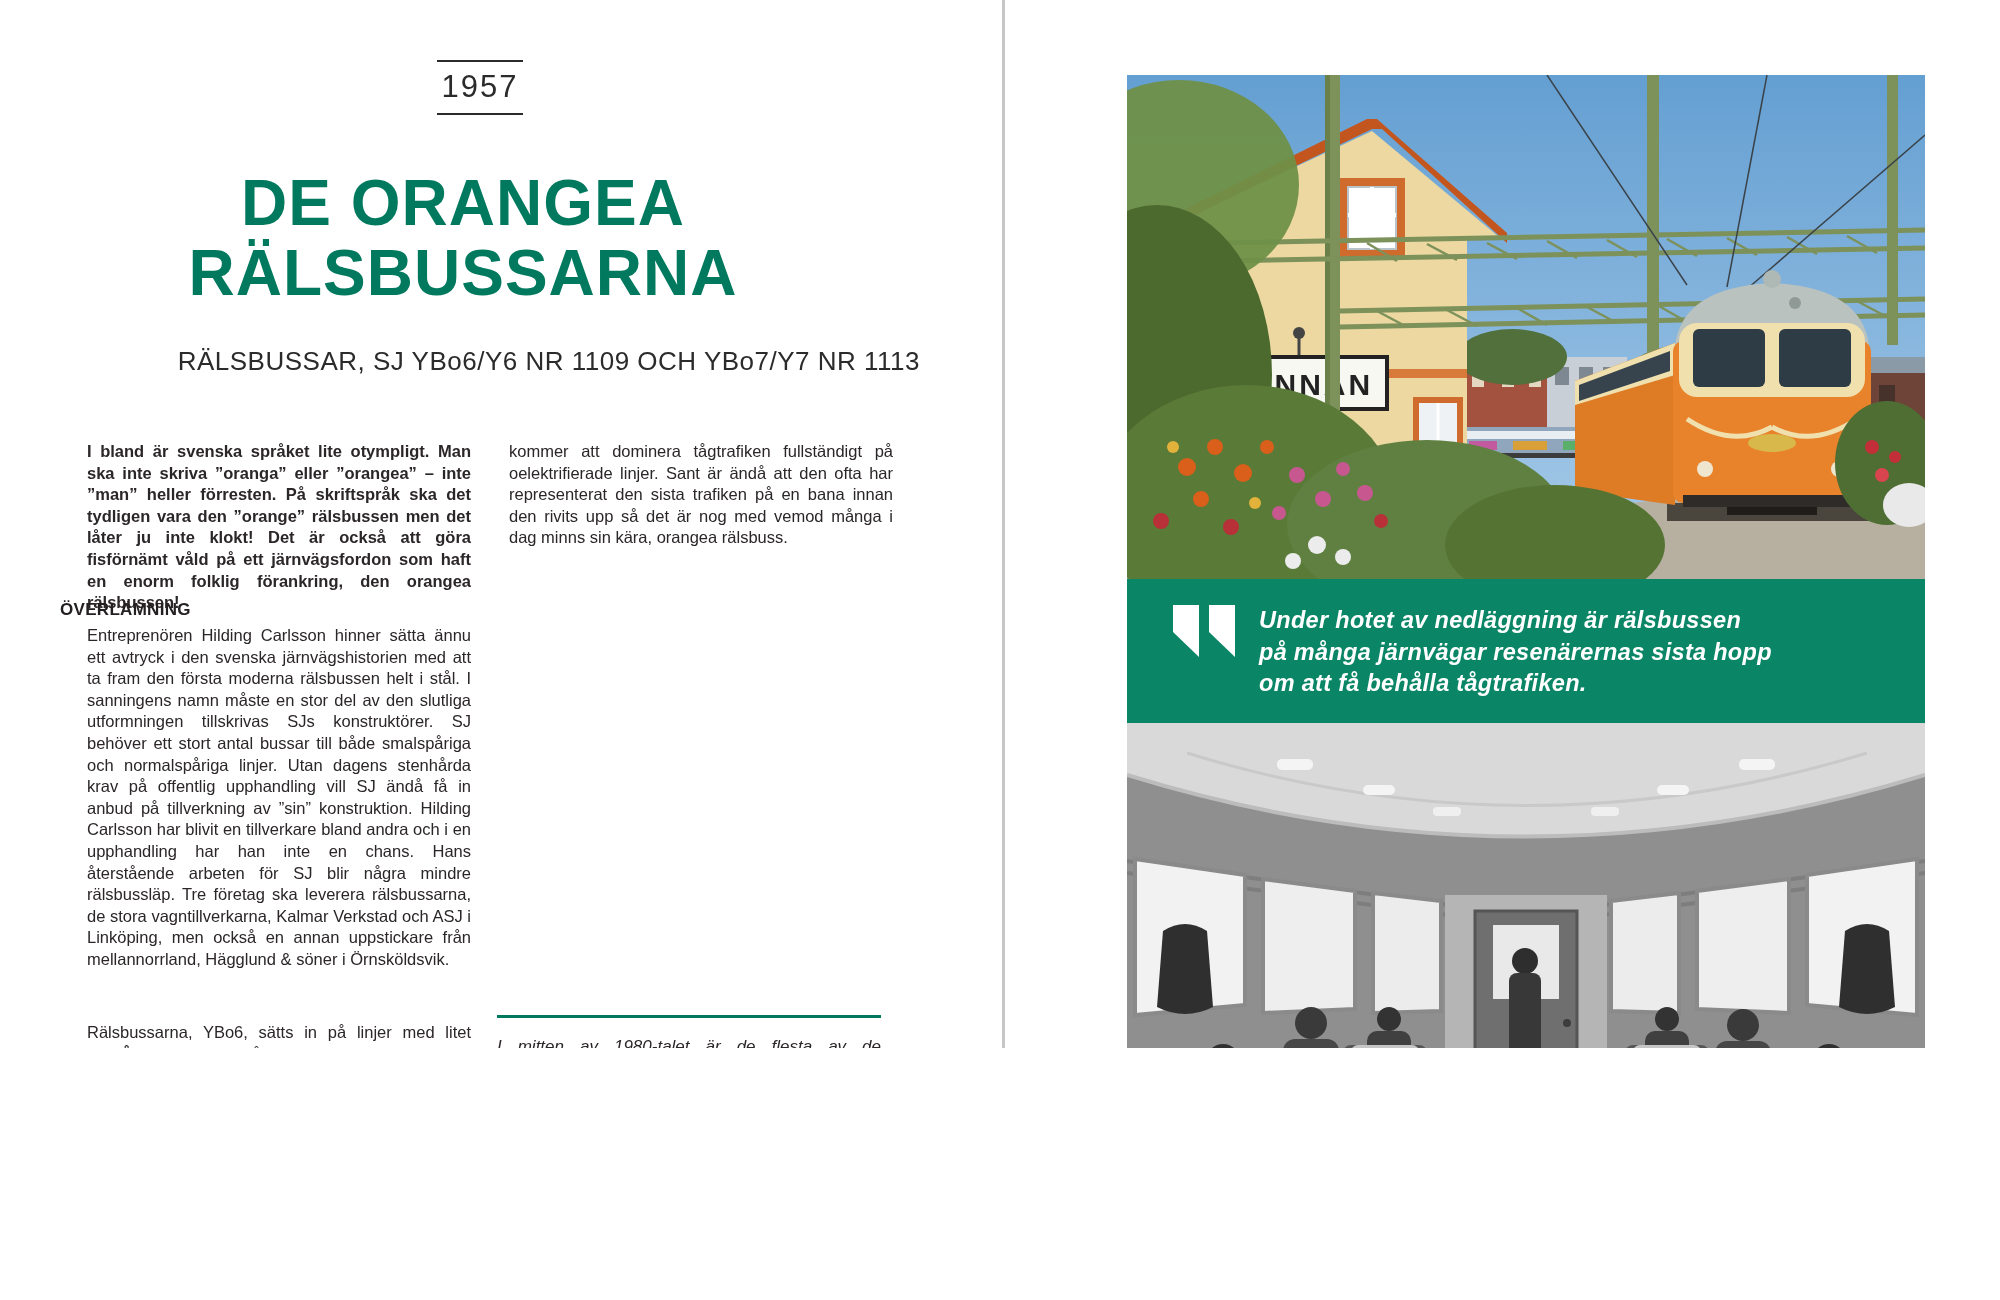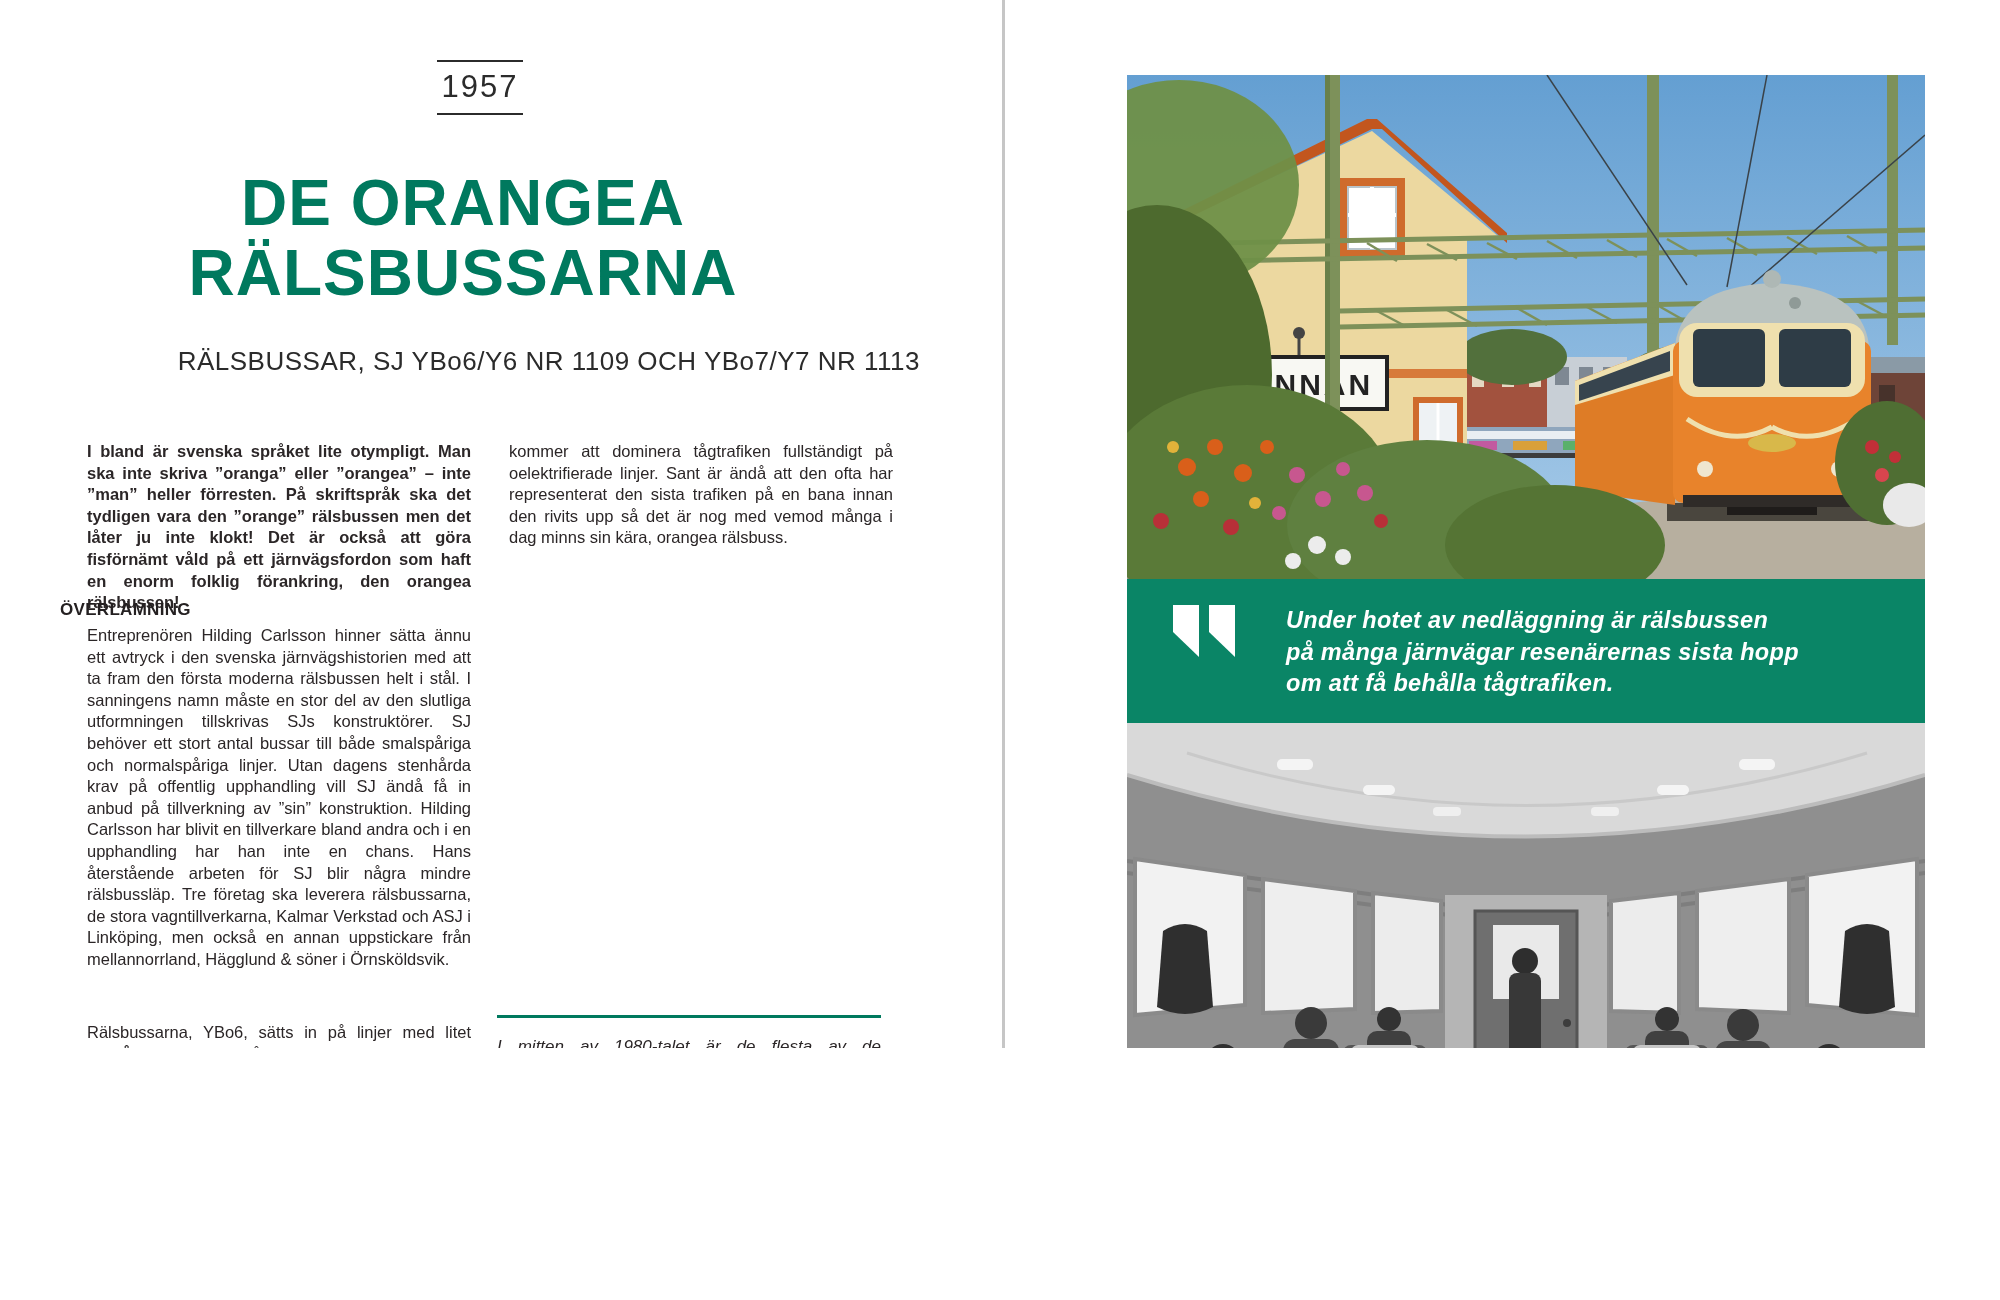--- a/index.html
+++ b/index.html
@@ -48,21 +48,21 @@
   #photo-bottom{left:1127px;top:723px;width:798px;height:502px;overflow:hidden;}
   svg{display:block;}
 
   
   #quote-marks{position:absolute;left:46px;top:26px;width:64px;height:52px;}
   .qmark{position:absolute;top:0;width:26px;height:52px;background:#ffffff;
     clip-path:polygon(0 0,100% 0,100% 100%,0 52%);}
   .qmark.m1{left:0;}
   .qmark.m2{left:36px;}
   #quote-text{position:absolute;left:132px;top:26px;width:620px;color:#ffffff;
-    font-size:23.5px;font-weight:700;font-style:italic;line-height:31.5px;letter-spacing:0.3px;margin-left:27px;}
+    font-size:23.5px;font-weight:700;font-style:italic;line-height:31.5px;letter-spacing:0.3px;}
   #quote-text .qline{display:block;}
 </style>
 </head>
 <body>
 
 <div id="spread">
 
   <div class="abs" id="gutter"></div>
 
   <div class="abs" id="year-block">

